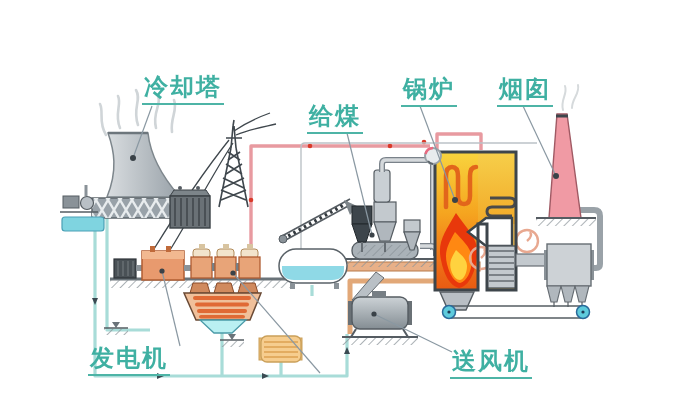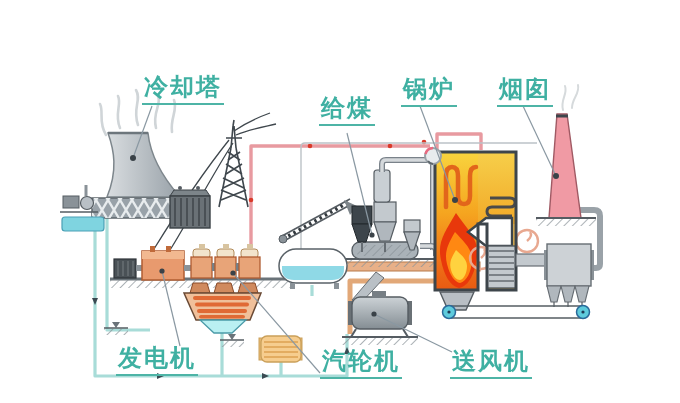--- a/index.html
+++ b/index.html
@@ -352,20 +352,19 @@
         <circle cx="372" cy="235" r="2.6"></circle>
     <circle cx="455" cy="200" r="3"></circle>
         <circle cx="556" cy="176" r="3"></circle>
     <circle cx="162" cy="271" r="2.6"></circle>
         <circle cx="233" cy="273" r="2.6"></circle>
     <circle cx="374" cy="314" r="2.6"></circle>
   </g>
 </svg>
 
 <div class="lbl" style="left:142px;top:74px;">冷却塔</div>
-<div class="lbl" style="left:307px;top:95px;margin-left:12px;">给煤</div>
+<div class="lbl" style="left:307px;top:103px;">给煤</div>
 <div class="lbl" style="left:393px;top:76px;margin-left:8px;">锅炉</div>
 <div class="lbl" style="left:497px;top:76px;font-family:Liberation Serif, serif;">烟囱</div>
-<div class="lbl" style="left:88px;top:345px;margin-left:28px;">发电机</div>
-<div class="lbl" style="left:320px;top:348px;">汽轮机</div>
+<div class="lbl" style="left:88px;top:345px;">发电机</div>
 <div class="lbl" style="left:450px;top:348px;text-align:right;">送风机</div>
 
 </div>
 
 </body></html>

